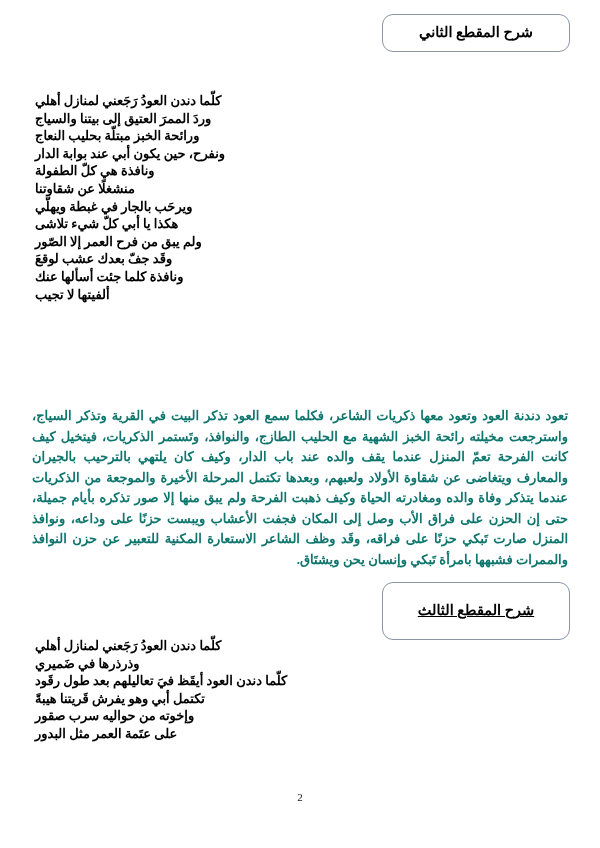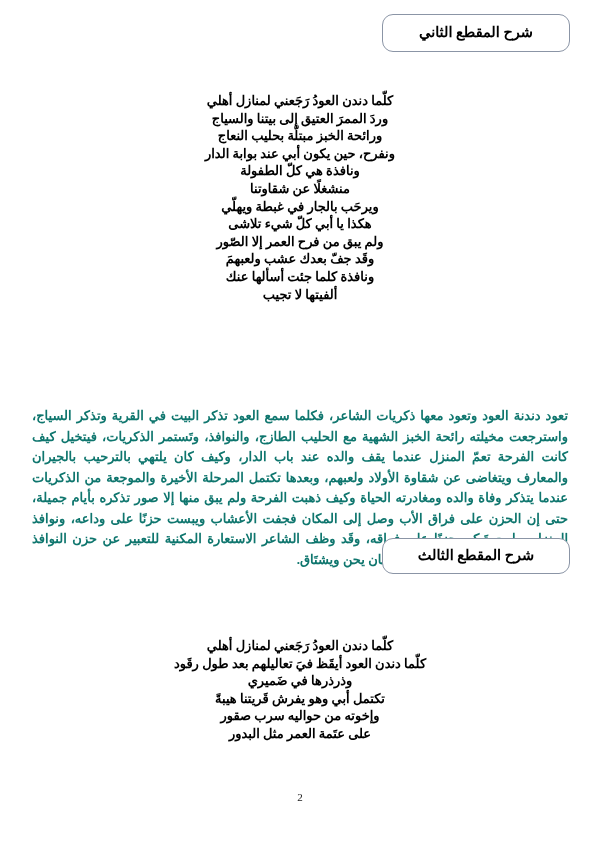--- a/index.html
+++ b/index.html
@@ -46,30 +46,31 @@
   }
 
   #section-box-2 {
     right: 30px;
     top: 14px;
     width: 188px;
     height: 38px;
   }
   #section-box-3 {
     right: 30px;
-    top: 538px;
+    top: 582px;
     width: 188px;
-    height: 36px;
+    height: 58px;
+    text-decoration: underline;
   }
 
   
   .verse-block {
     position: absolute;
     direction: rtl;
-    text-align: center;
+    text-align: left;
     font-family: "Liberation Serif", "DejaVu Serif", serif;
     font-weight: bold;
     font-size: 13px;
     line-height: 17.6px;
     color: #000000;
   }
   .verse-line {
     white-space: nowrap;
     display: block;
   }
@@ -128,35 +129,35 @@
   <div class="verse-block" id="verse-block-2">
     <span class="verse-line">كلّما دندن العودُ رَجَعني لمنازل أهلي</span>
     <span class="verse-line">وردَ الممرَ العتيق إلى بيتنا والسياج</span>
     <span class="verse-line">ورائحة الخبز مبتلّة بحليب النعاج</span>
     <span class="verse-line">ونفرح، حين يكون أبي عند بوابة الدار</span>
     <span class="verse-line">ونافذة هي كلّ الطفولة</span>
     <span class="verse-line">منشغلًا عن شقاوتنا</span>
     <span class="verse-line">ويرحَب بالجار في غبطة ويهلّي</span>
     <span class="verse-line">هكذا يا أبي كلّ شيء تلاشى</span>
     <span class="verse-line">ولم يبق من فرح العمر إلا الصّور</span>
-    <span class="verse-line">وقَد جفّ بعدك عشب ولعبهمَ</span>
+    <span class="verse-line">وقَد جفّ بعدك عشب لوقعَ</span>
     <span class="verse-line">ونافذة كلما جئت أسألها عنك</span>
     <span class="verse-line">ألفيتها لا تجيب</span>
   </div>
 
   <p class="prose-block">تعود دندنة العود وتعود معها ذكريات الشاعر، فكلما سمع العود تذكر البيت في القرية وتذكر السياج، واسترجعت مخيلته رائحة الخبز الشهية مع الحليب الطازج، والنوافذ، وتَستمر الذكريات، فيتخيل كيف كانت الفرحة تعمّ المنزل عندما يقف والده عند باب الدار، وكيف كان يلتهي بالترحيب بالجيران والمعارف ويتغاضى عن شقاوة الأولاد ولعبهم، وبعدها تكتمل المرحلة الأخيرة والموجعة من الذكريات عندما يتذكر وفاة والده ومغادرته الحياة وكيف ذهبت الفرحة ولم يبق منها إلا صور تذكره بأيام جميلة، حتى إن الحزن على فراق الأب وصل إلى المكان فجفت الأعشاب ويبست حزنًا على وداعه، ونوافذ المنزل صارت تَبكي حزنًا على فراقه، وقَد وظف الشاعر الاستعارة المكنية للتعبير عن حزن النوافذ والممرات فشبهها بامرأة تَبكي وإنسان يحن ويشتَاق.</p>
 
   <div class="section-box" id="section-box-3">
     <span class="section-title">شرح المقطع الثالث</span>
   </div>
 
   <div class="verse-block" id="verse-block-3">
     <span class="verse-line">كلّما دندن العودُ رَجَعني لمنازل أهلي</span>
+    <span class="verse-line">وذرذرها في ضَميري</span>
     <span class="verse-line">كلّما دندن العود أيقَظ فيَ تعاليلهم بعد طول رقَود</span>
-    <span class="verse-line">وذرذرها في ضَميري</span>
     <span class="verse-line">تكتمل أبي وهو يفرش قَريتنا هيبةً</span>
     <span class="verse-line">وإخوته من حواليه سرب صقور</span>
     <span class="verse-line">على عتَمة العمر مثل البدور</span>
   </div>
 
   <div class="page-number">2</div>
 
 </div>
 
 </body></html>

